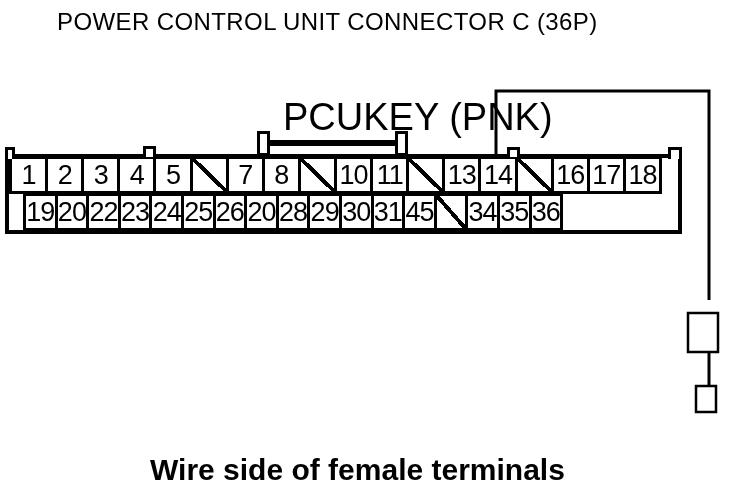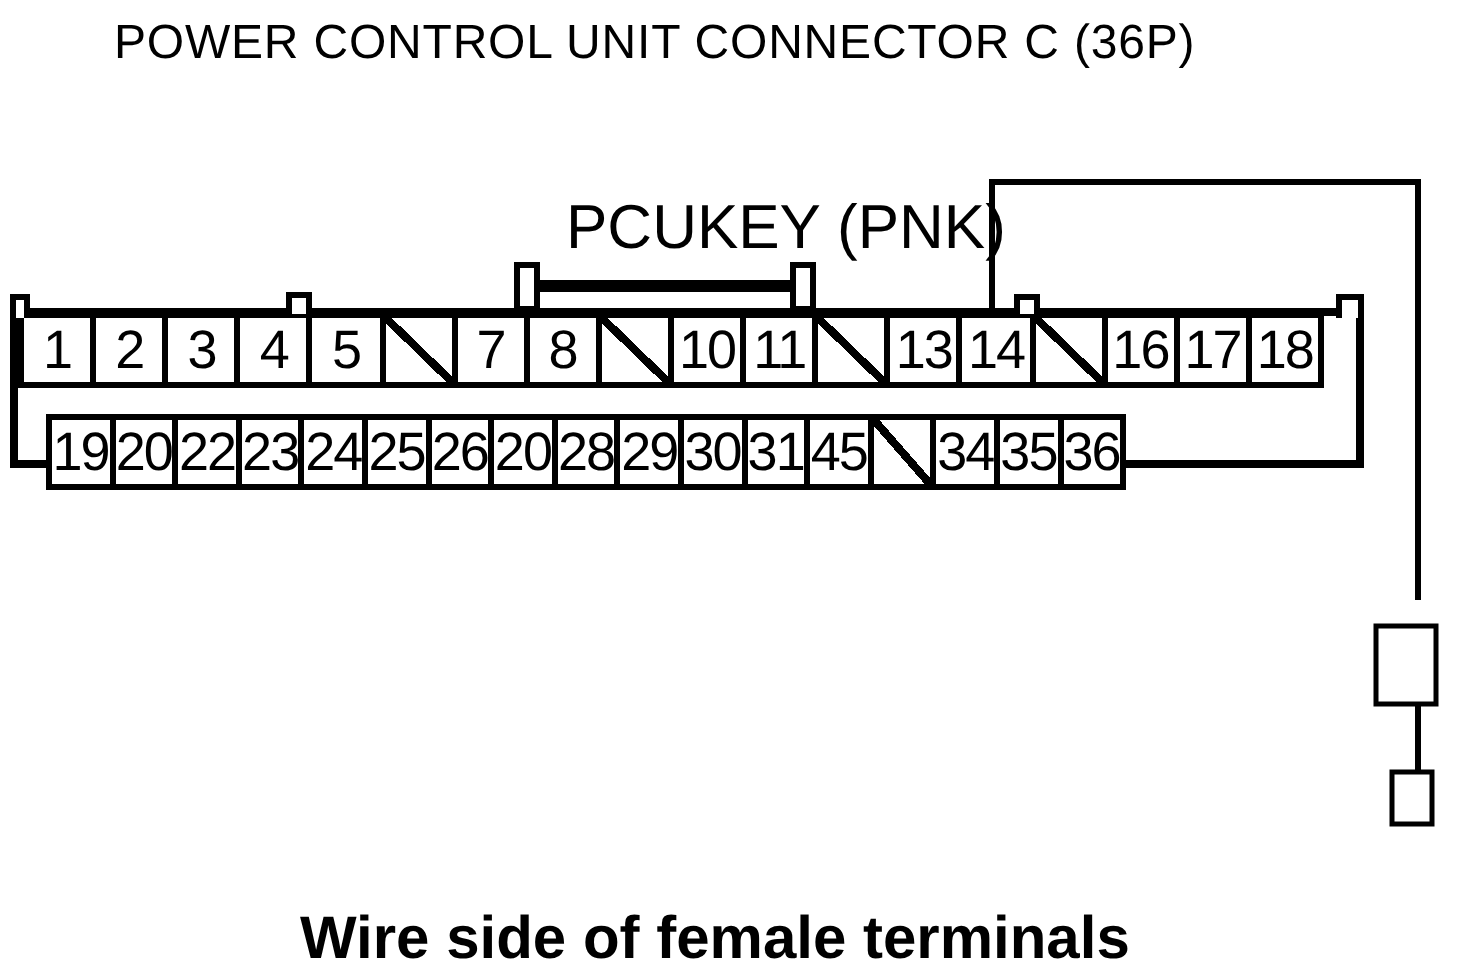--- a/index.html
+++ b/index.html
@@ -11,38 +11,38 @@
     overflow:hidden;
     position:relative;
   }
   .abs{position:absolute;}
   #title{
     left:38px; top:8px;
     font-size:24px; letter-spacing:0.4px; white-space:nowrap;margin-left:19px;
   }
   #wire-label{
     left:283px; top:96px;
-    font-size:31px; white-space:nowrap;text-align:right;
+    font-size:38px; white-space:nowrap;text-align:right;
   }
   #caption{
     left:150px; top:453px;
     font-size:30px; white-space:nowrap;font-weight:bold;
   }
   
   #outer-box{
     left:5px; top:154px; width:677px; height:80px;
     border:4px solid var(--ink,#000);
     box-sizing:border-box; background:var(--paper,#fff);
     z-index:1;
   }
   .pin-row{
     display:flex; z-index:2;
   }
   #row1{ left:9px;  top:156px; width:653px; height:38px; }
-  #row2{ left:23px; top:207px; width:540px; height:38px;justify-content:space-between; }
+  #row2{ left:23px; top:193px; width:540px; height:38px;justify-content:space-between; }
   .cell{
     flex:1 1 0; min-width:0;
     border:3px solid var(--ink,#000);
     margin-left:-3px;
     box-sizing:border-box;
     background:var(--paper,#fff);
     display:flex; align-items:center; justify-content:center;
     font-size:27px; letter-spacing:-1px;
     overflow:visible;
   }

